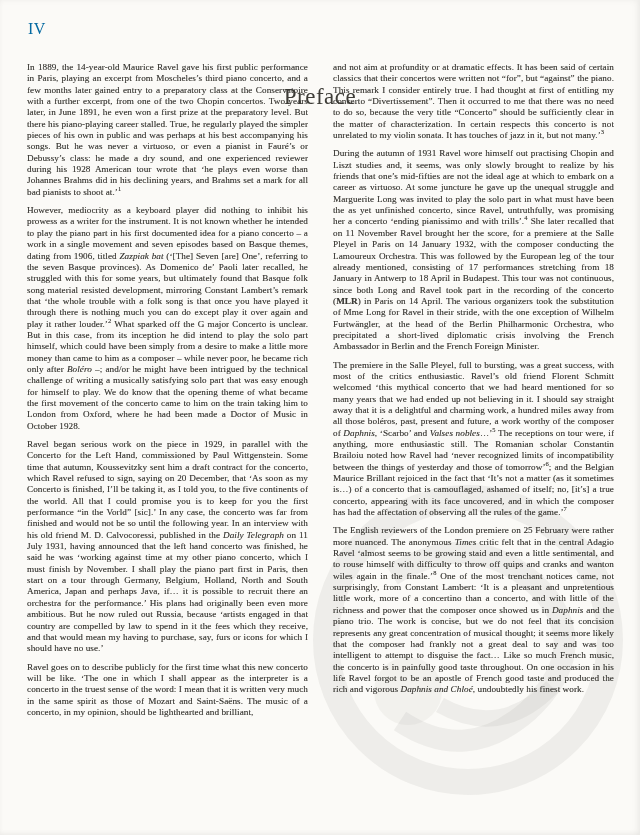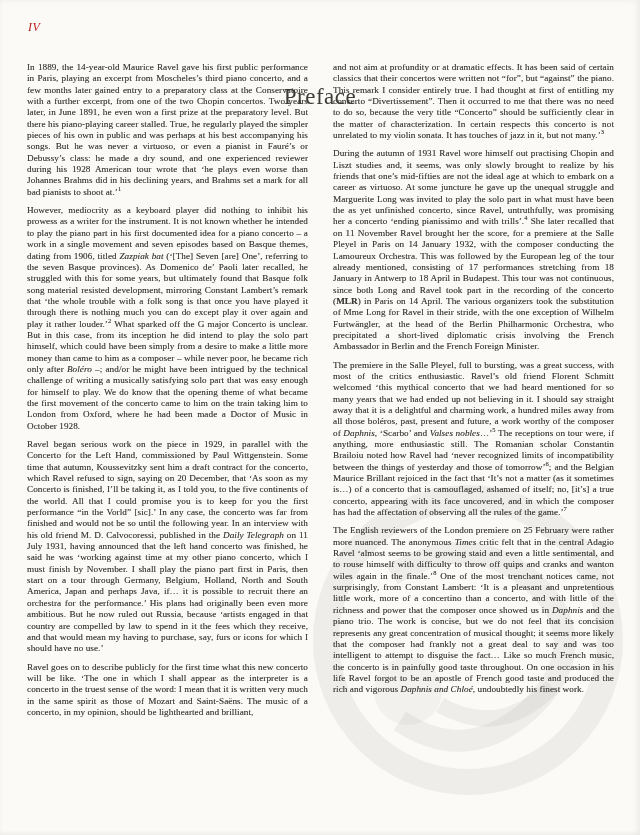--- a/index.html
+++ b/index.html
@@ -11,24 +11,23 @@
     background: #fbfaf7;
     overflow: hidden;
     font-family: "Liberation Serif", "DejaVu Serif", serif;
     color: #3b3a36;
     box-shadow: inset -3px 0 6px rgba(0,0,0,0.05), inset 0 -2px 4px rgba(0,0,0,0.03);
   }
   .page-number {
     position: absolute;
     left: 28px;
     top: 20px;
-    font-size: 12px;
+    font-size: 16px;
     letter-spacing: 0.5px;
-    color: #b91c1c;
-    font-style: italic;
+    color: #0369a1;
   }
   .page-title {
     position: absolute;
     top: 84px;
     left: 0;
     width: 100%;
     text-align: center;
     font-size: 23px;
     font-weight: 400;
     color: #3e3d38;

